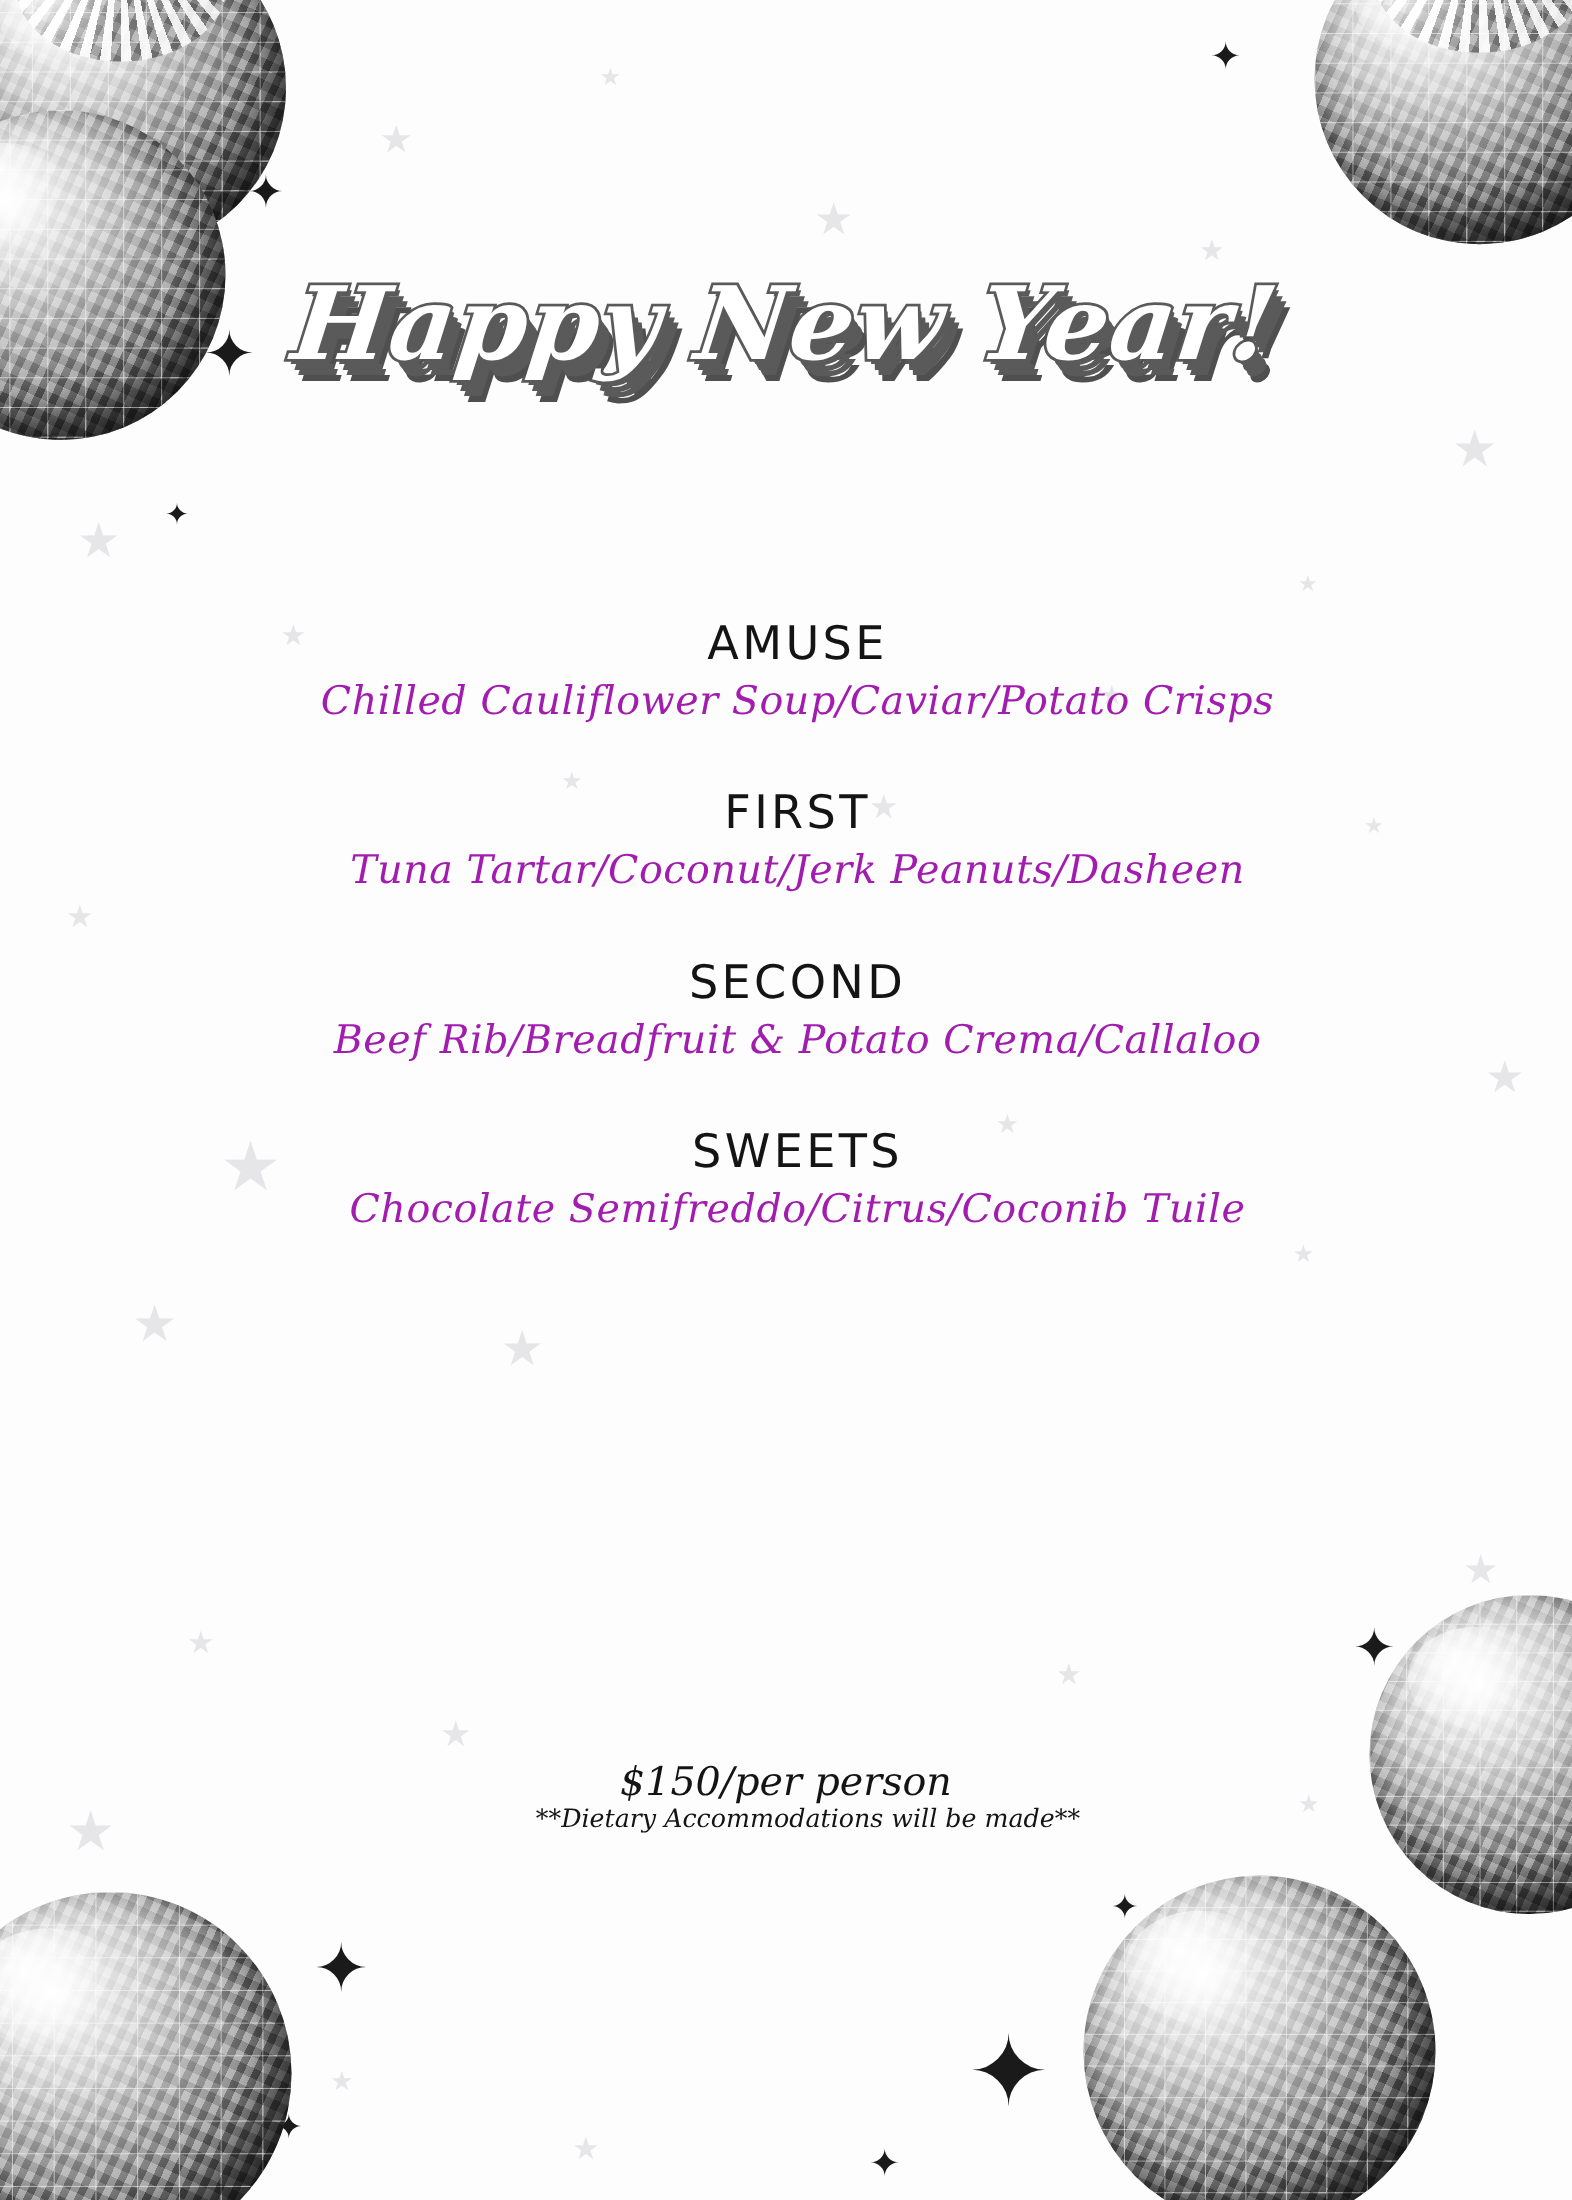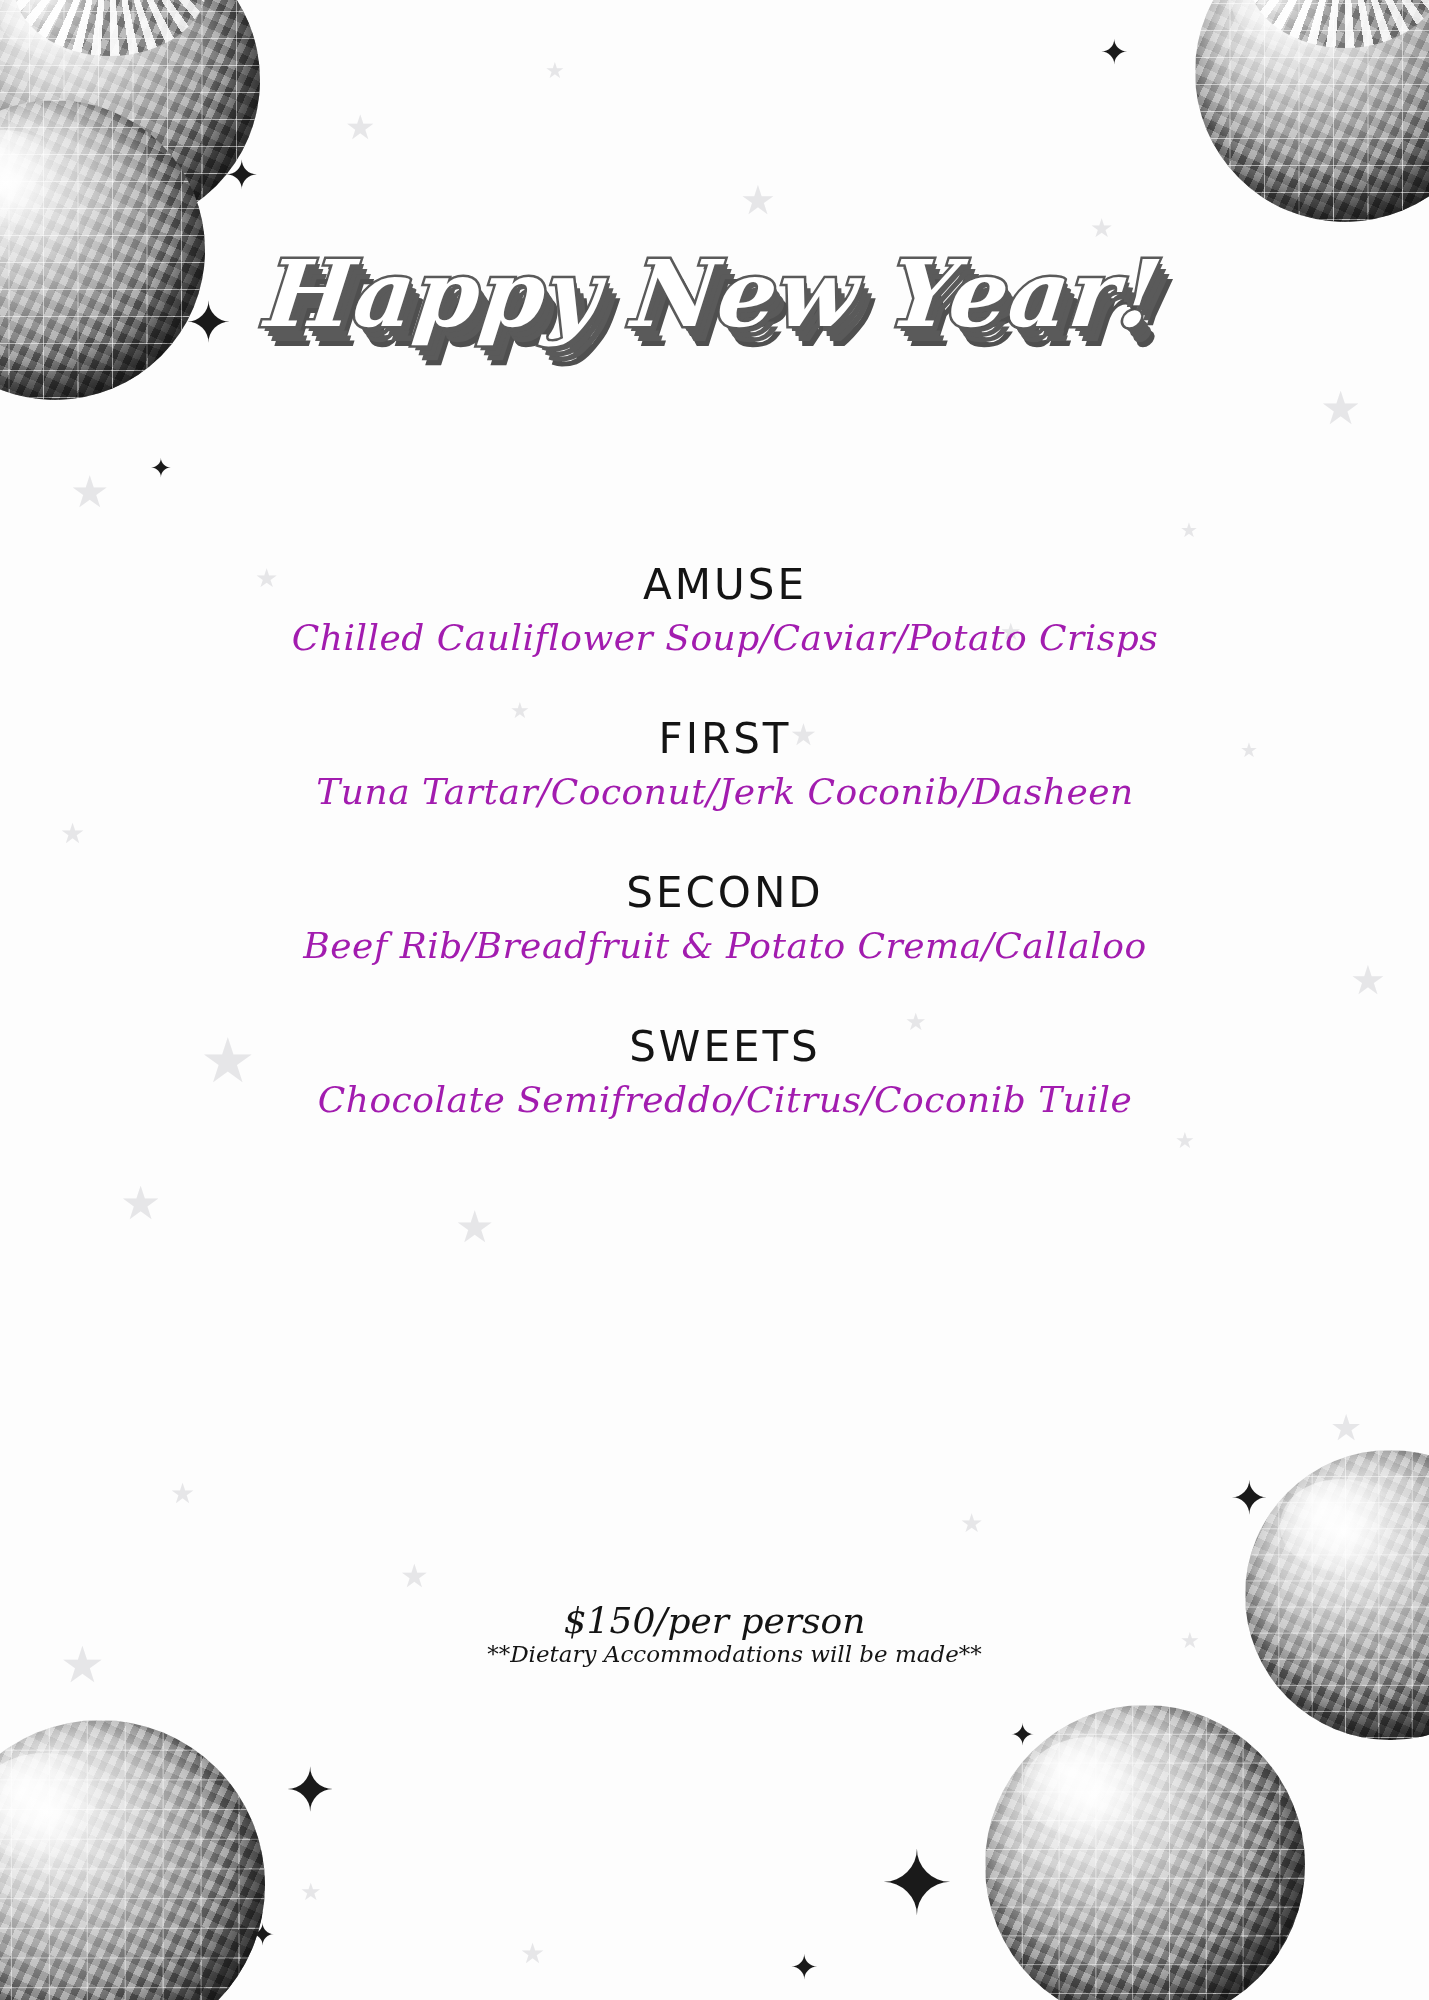--- a/index.html
+++ b/index.html
@@ -251,21 +251,21 @@
 
   <div class="menu">
 
     <div class="course">
       <div class="course-name">AMUSE</div>
       <div class="course-desc">Chilled Cauliflower Soup/Caviar/Potato Crisps</div>
     </div>
 
     <div class="course">
       <div class="course-name">FIRST</div>
-      <div class="course-desc">Tuna Tartar/Coconut/Jerk Coconib/Dasheen</div>
+      <div class="course-desc">Tuna Tartar/Coconut/Jerk Peanuts/Dasheen</div>
     </div>
 
     <div class="course">
       <div class="course-name">SECOND</div>
       <div class="course-desc">Beef Rib/Breadfruit &amp; Potato Crema/Callaloo</div>
     </div>
 
     <div class="course">
       <div class="course-name">SWEETS</div>
       <div class="course-desc">Chocolate Semifreddo/Citrus/Coconib Tuile</div>

